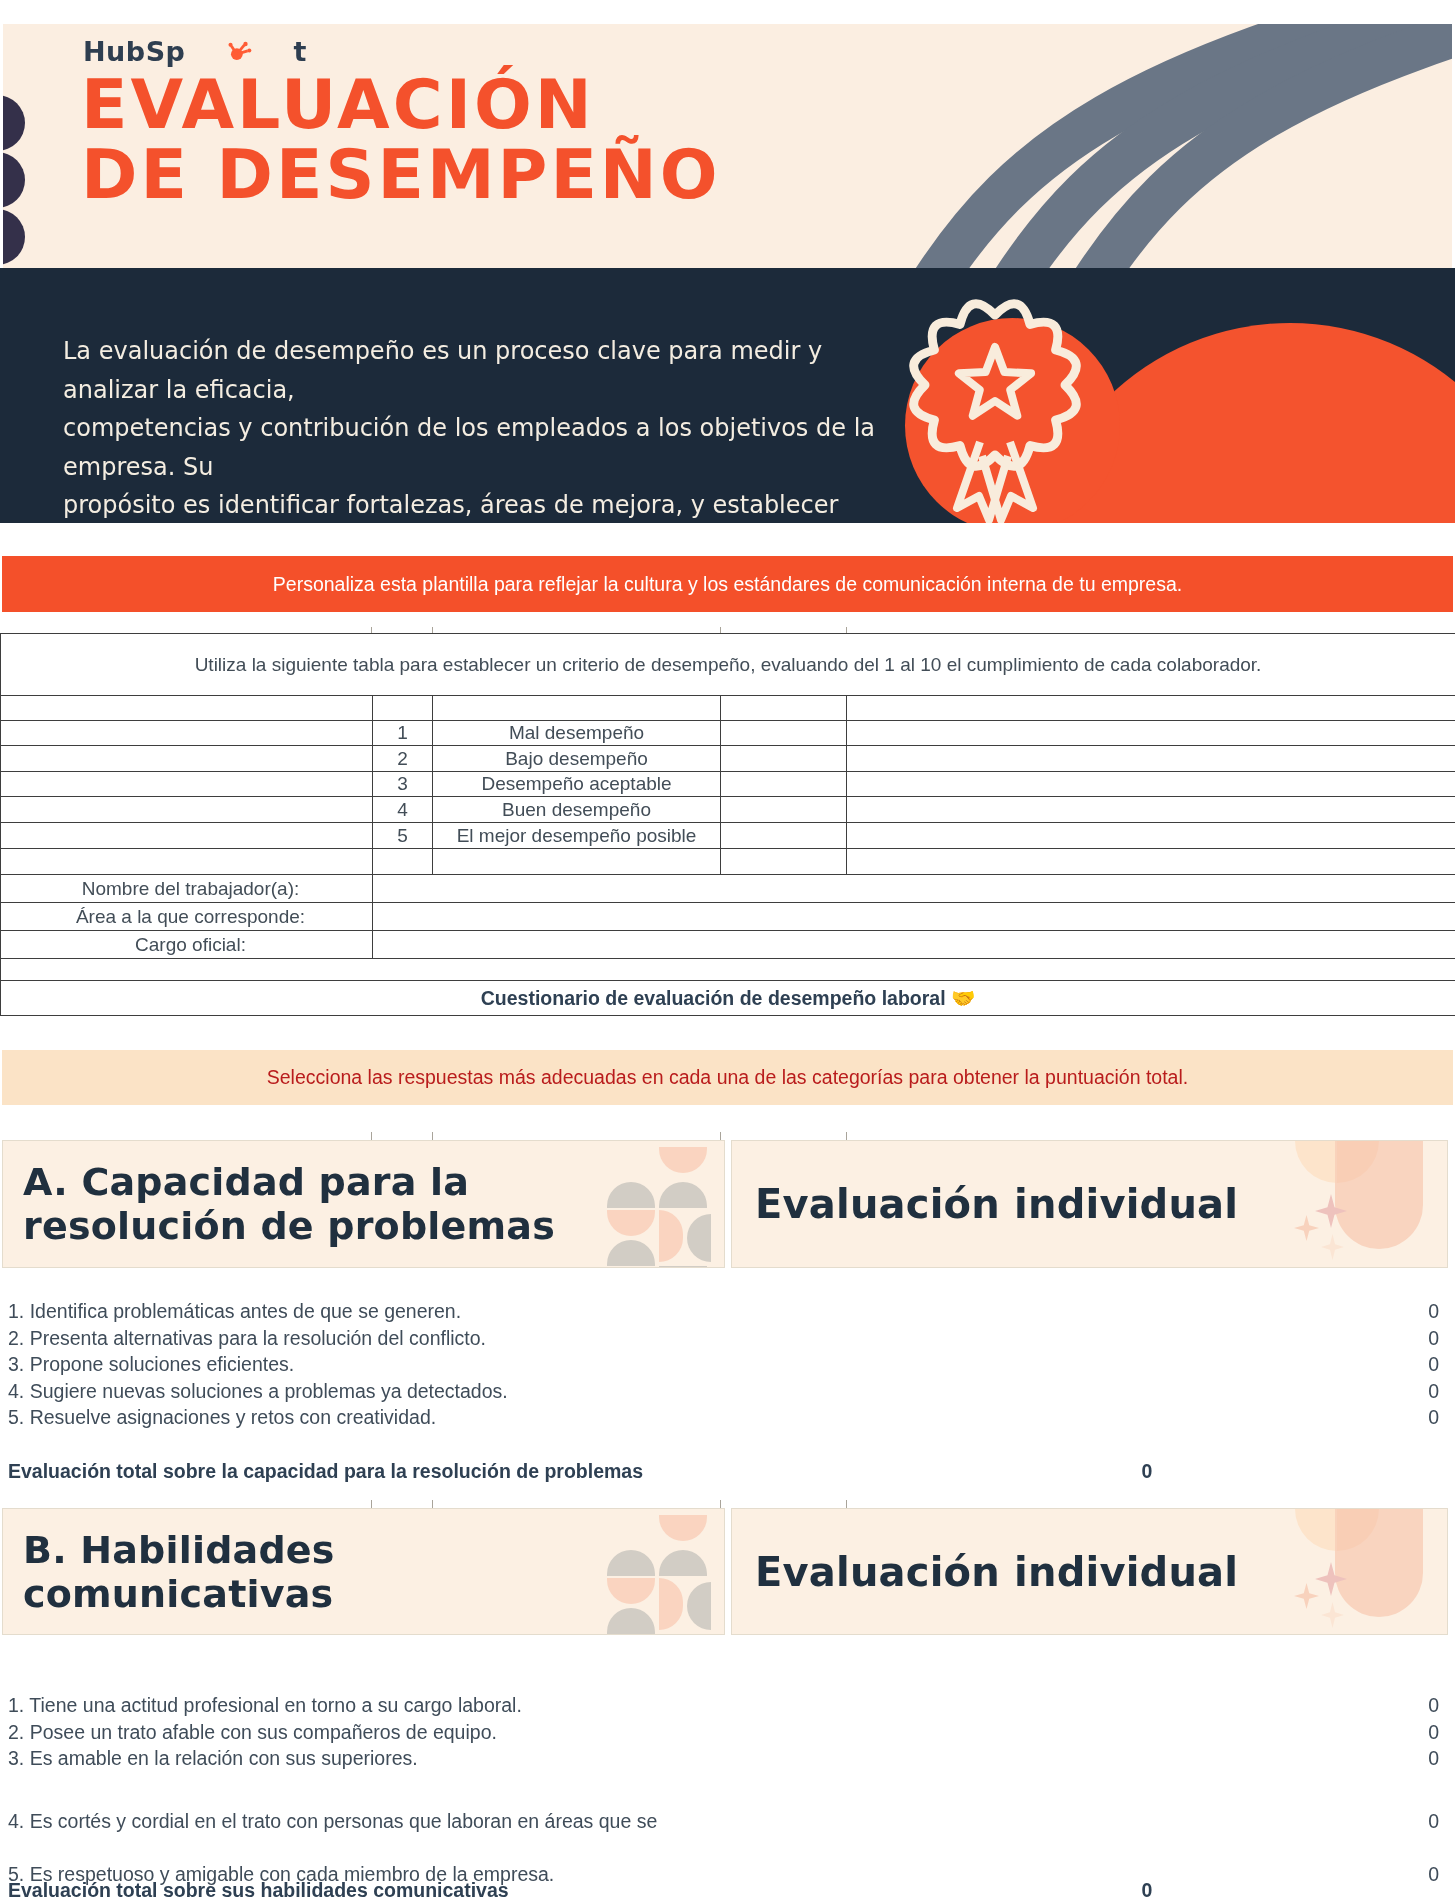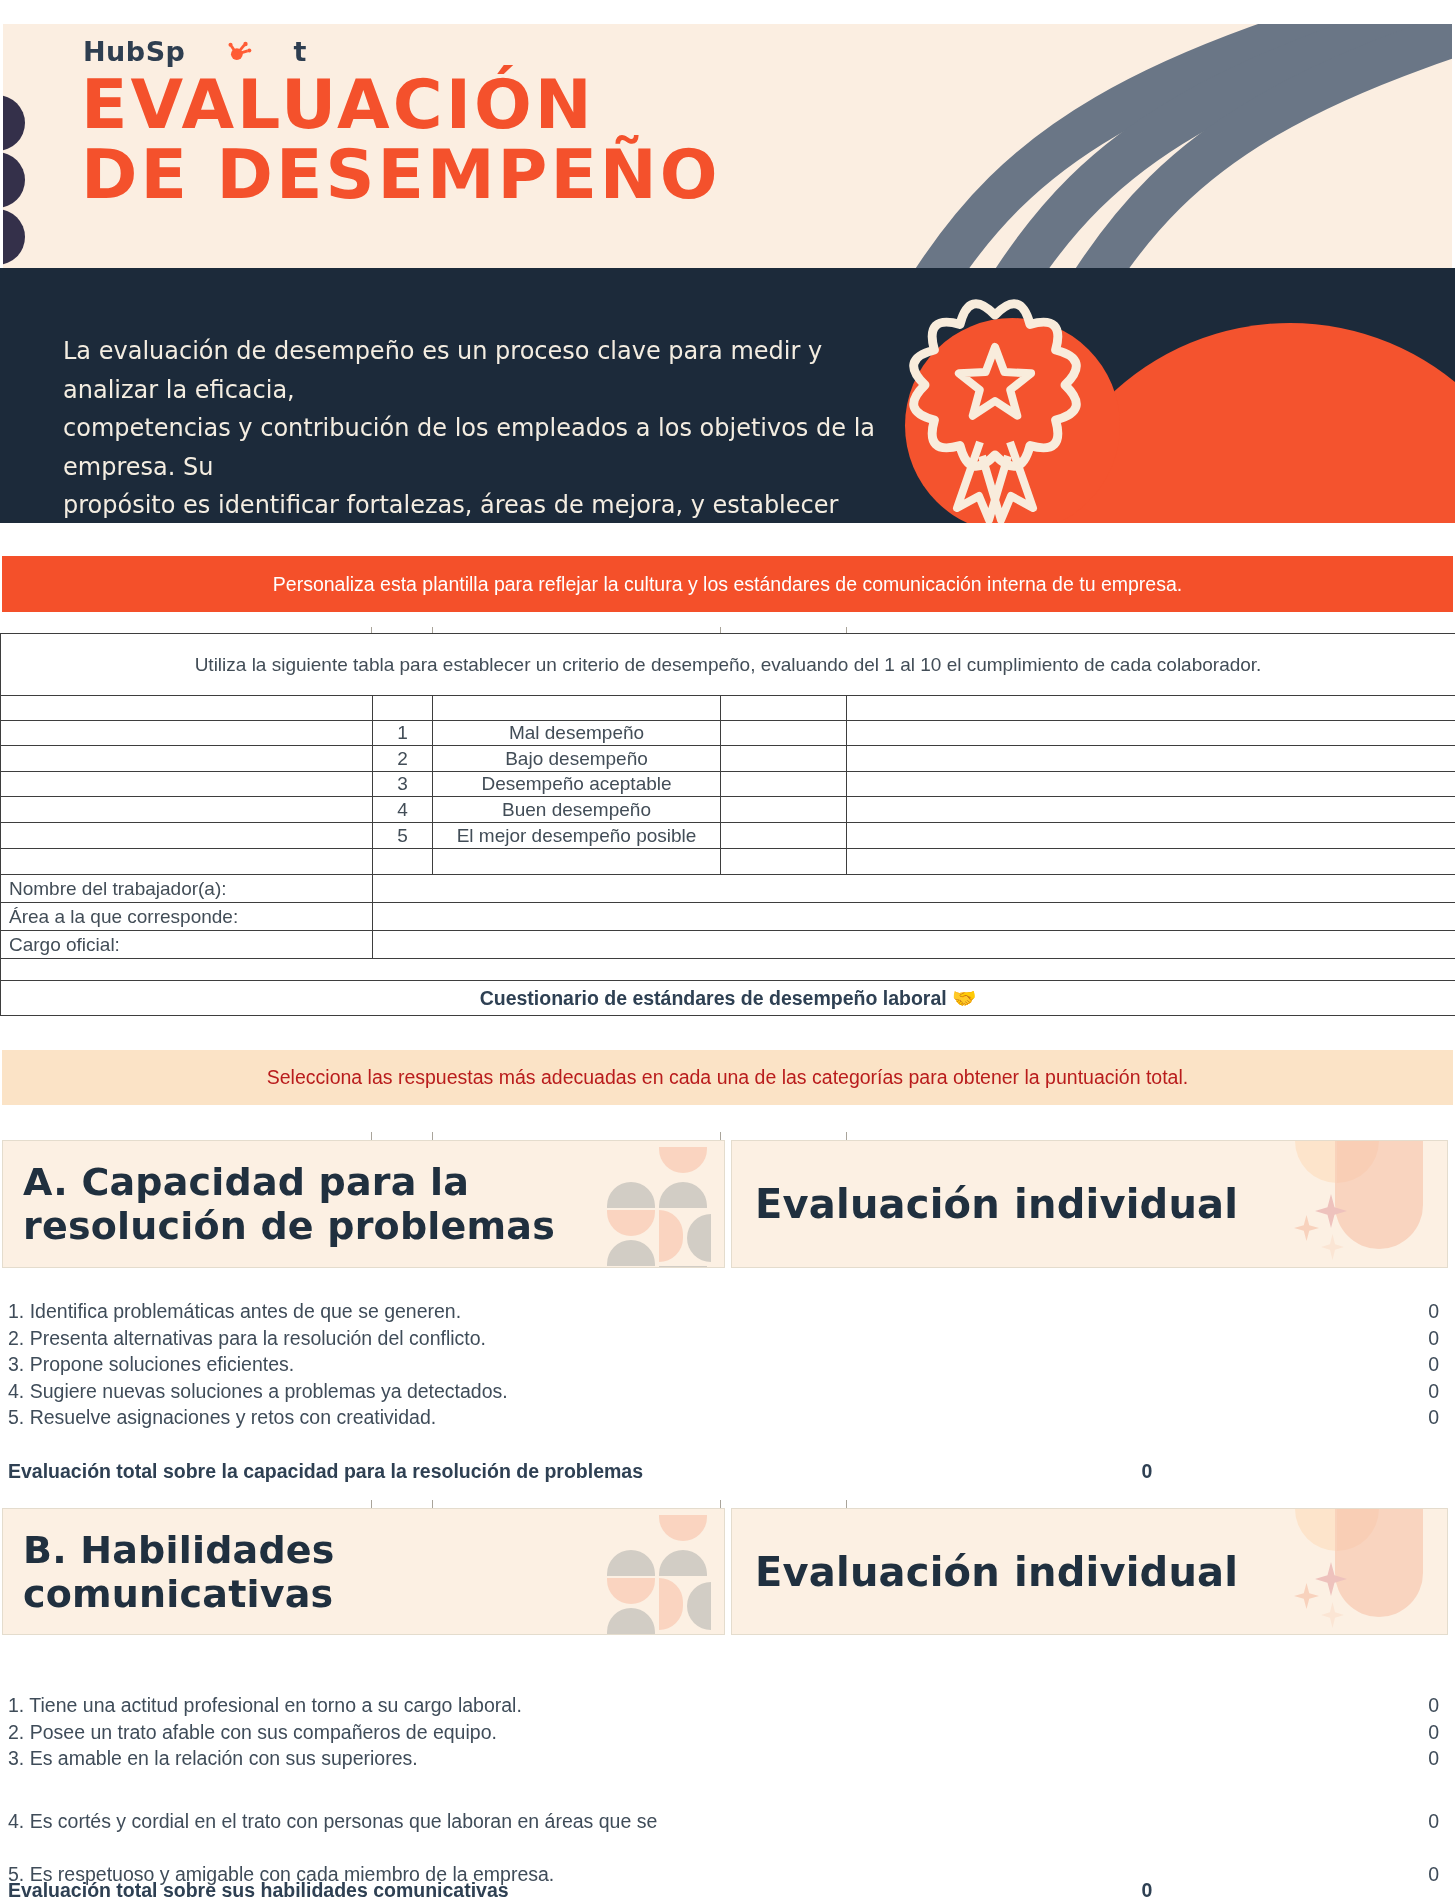--- a/index.html
+++ b/index.html
@@ -37,21 +37,21 @@
   .ctable { position:absolute; left:0; top:633px; width:1455px; border-collapse:collapse; table-layout:fixed; font-size:19px; color:#424d57; }
   .ctable td { border:1px solid #3e3e3e; vertical-align:middle; overflow:hidden; }
   .ctable .c1 { width:372px; } .ctable .c2 { width:60px; } .ctable .c3 { width:288px; } .ctable .c4 { width:126px; } .ctable .c5 { width:609px; }
   .ctable tr.rh td { height:62px; }
   .ctable tr.r25 td { height:25px; }
   .ctable tr.r26 td { height:26px; }
   .ctable tr.r28 td { height:28px; }
   .ctable tr.r22 td { height:22px; }
   .ctable tr.r36 td { height:35px; }
   .ctable .center { text-align:center; }
-  .ctable .lbl { text-align:left; padding-left:8px; }
+  .ctable .lbl { text-align:center; padding-left:8px; }
   .ctable .qtitle { text-align:center; font-weight:bold; color:#2e4053; font-size:19.5px; }
 
   
   .band-left, .band-right { position:absolute; background:#fcf0e3; border:1px solid #e4dccd; overflow:hidden;padding-left:36px; }
   .band-left { left:2px; width:723px; }
   .band-right { left:731px; width:717px; }
   .band-a { top:1140px; height:128px; }
   .band-b { top:1508px; height:127px; }
   .sec-title { position:absolute; left:20px; top:50%; transform:translateY(-50%); font-family:"DejaVu Sans", sans-serif; font-weight:800; font-size:38px; line-height:44px; color:#20303f; letter-spacing:0.2px; }
   .panel-title { position:absolute; left:23px; top:50%; transform:translateY(-50%); font-family:"DejaVu Sans", sans-serif; font-weight:800; font-size:40px; color:#20303f; letter-spacing:0.2px; }
@@ -216,21 +216,21 @@
     </tr>
     <tr class="r28">
       <td class="lbl">Cargo oficial:</td>
       <td colspan="4"></td>
     </tr>
     <tr class="r22">
       <td colspan="5"></td>
     </tr>
     <tr class="r36">
       <td colspan="5" class="qtitle">
-        <span>Cuestionario de estándares de desempeño laboral</span>
+        <span>Cuestionario de evaluación de desempeño laboral</span>
         <span>🤝</span>
       </td>
     </tr>
   </tbody>
     </table>
 
   <div class="banner-peach">
     <span>Selecciona las respuestas más adecuadas en cada una de las categorías para obtener la puntuación total.</span>
   </div>
 

